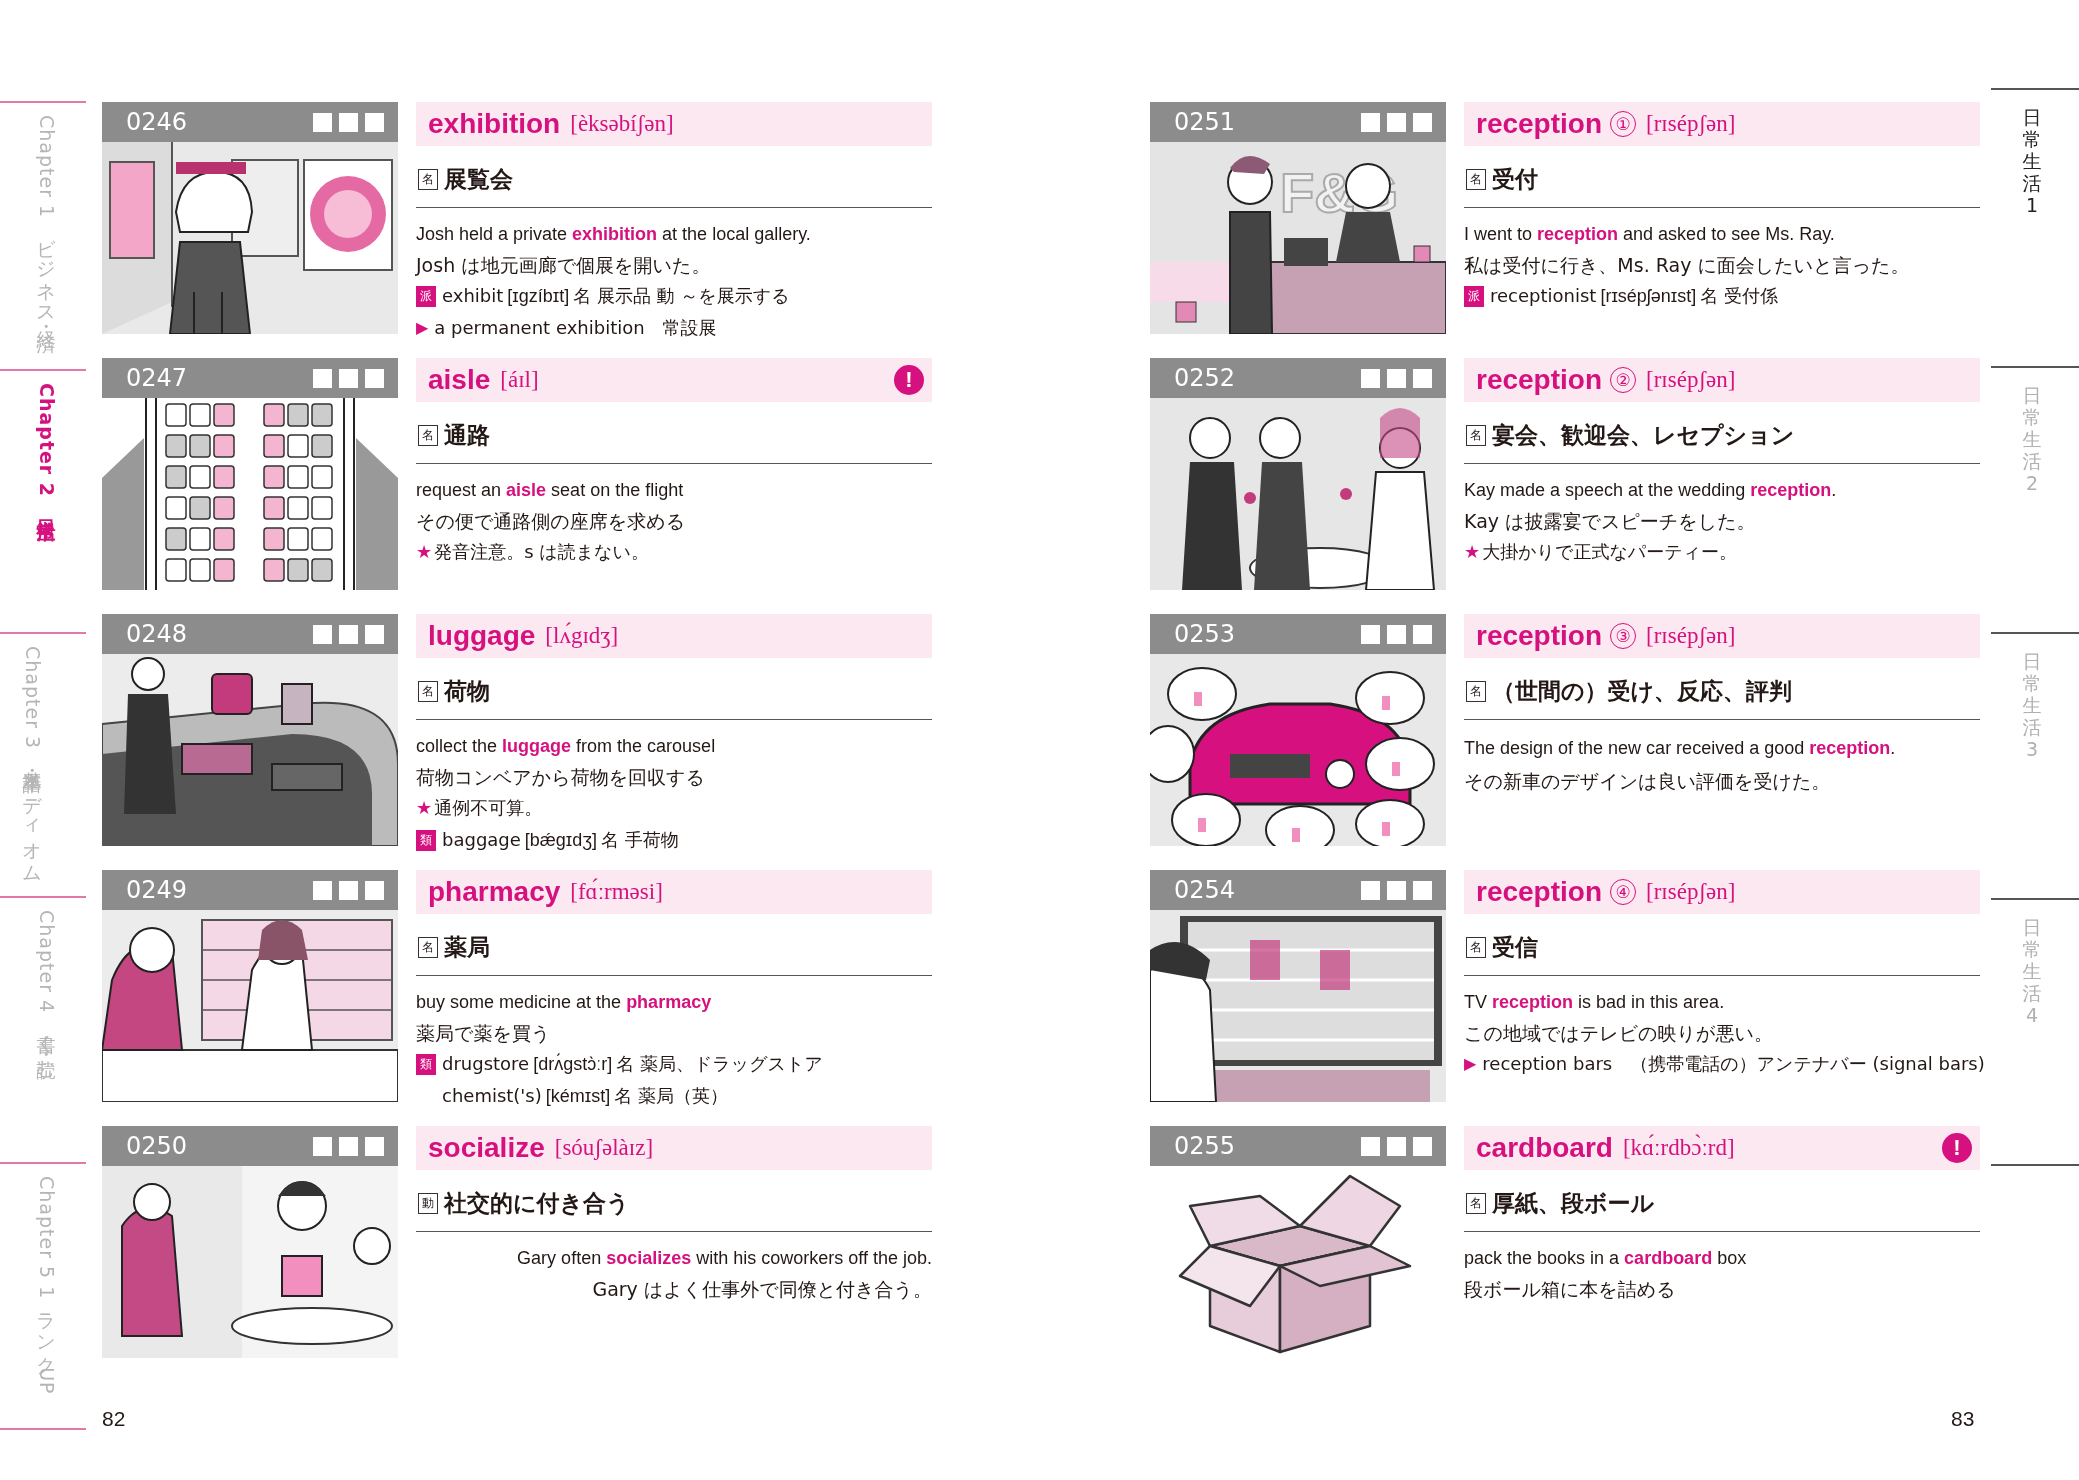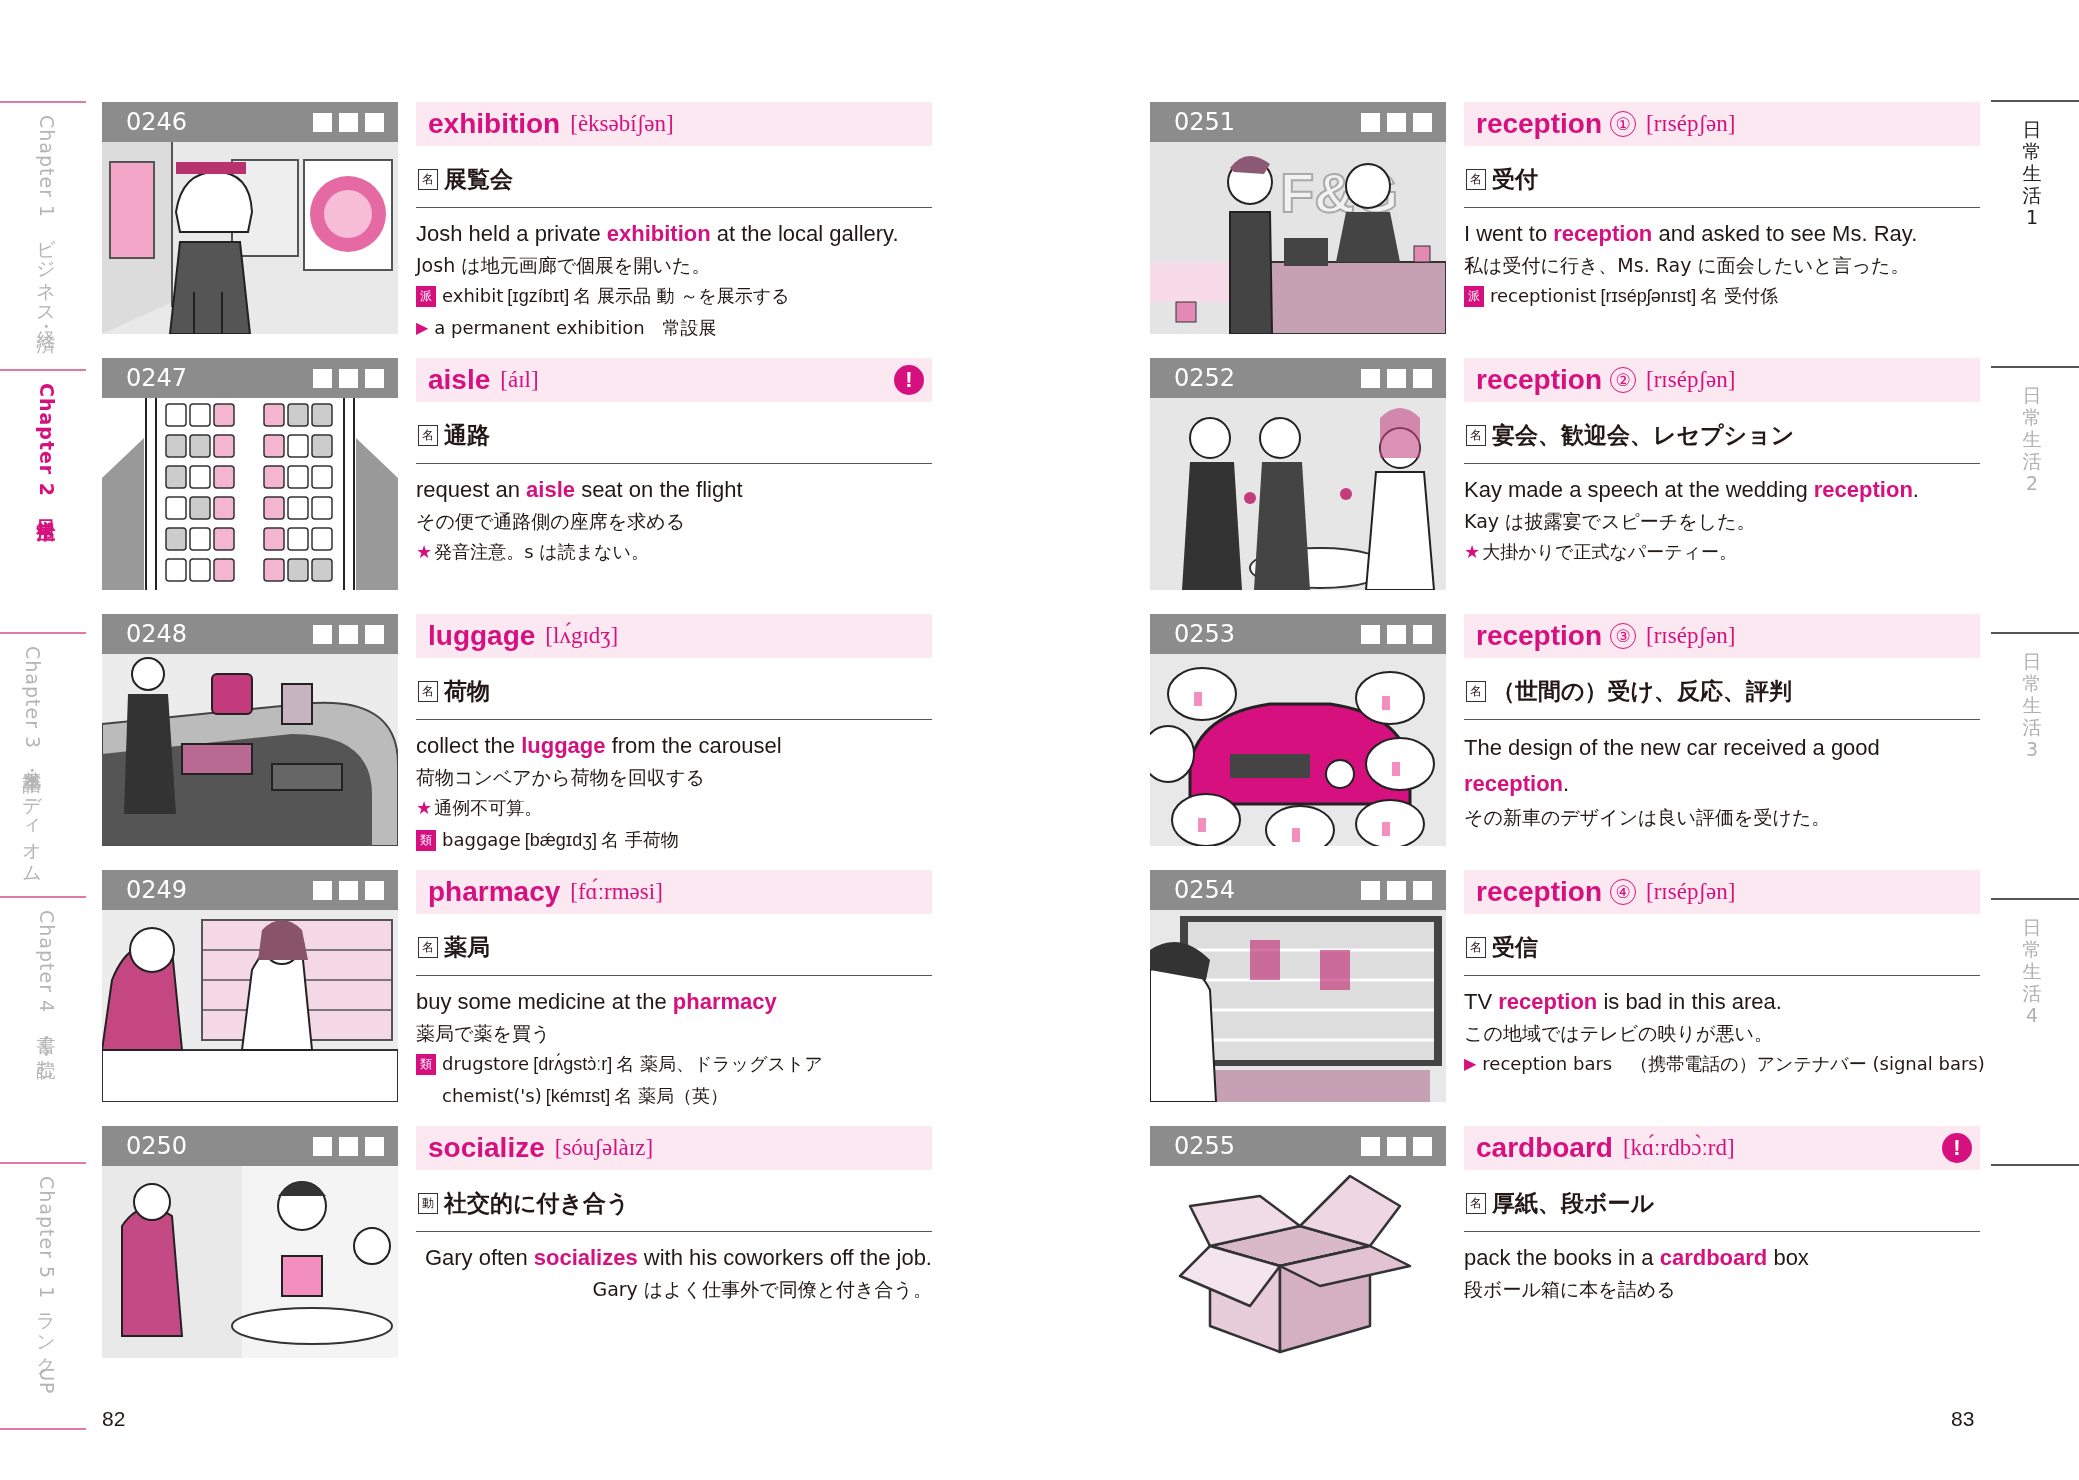--- a/index.html
+++ b/index.html
@@ -47,21 +47,21 @@
   .sense { color: #d6117f; font-size: 22px; margin-left: 8px; width: 26px; height: 26px; border: 1.6px solid #d6117f;
            border-radius: 50%; display: inline-flex; align-items: center; justify-content: center; font-size: 17px; }
   .pron { color: #d6117f; font-size: 23px; margin-left: 10px; font-family: "Liberation Serif", serif; }
   .alert { position: absolute; right: 8px; top: 7px; width: 30px; height: 30px; border-radius: 50%;
            background: #d6117f; color: #fff; font-weight: bold; font-size: 22px; display: flex; align-items: center; justify-content: center; }
   .meaning { margin-top: 14px; height: 34px; display: flex; align-items: center; padding-left: 2px;
              border-bottom: 1.5px solid #555; padding-bottom: 8px; height: 48px; }
   .pos { display: inline-flex; width: 20px; height: 21px; border: 1.2px solid #333; font-size: 12px; align-items: center; justify-content: center; margin-right: 6px; font-family: "DejaVu Sans", sans-serif; }
   .pos.fill { background: #d6117f; color: #fff; border-color: #d6117f; }
   .mean-text { font-size: 23px; font-family: "DejaVu Sans", sans-serif; font-weight: bold; }
-  .ex { margin-top: 10px; font-size: 22px; line-height: 32px; font-family: "Liberation Sans", sans-serif; }
+  .ex { margin-top: 10px; font-size: 18px; line-height: 32px; font-family: "Liberation Sans", sans-serif; }
   .ex .hl { color: #d6117f; font-weight: bold; }
   .ja { font-size: 19px; line-height: 30px; font-family: "DejaVu Sans", sans-serif; }
   .note { font-size: 18px; line-height: 32px; font-family: "DejaVu Sans", sans-serif; display: flex; align-items: center; white-space: nowrap; }
   .note .star { color: #d6117f; margin-right: 2px; }
   .note .tri { color: #d6117f; margin-right: 6px; font-size: 16px; }
   .note .ipa { font-family: Liberation Sans, sans-serif; margin: 0 4px; }
   .note .indent { margin-left: 26px; }
 
   .pagenum { position: absolute; top: 1407px; font-size: 21px; font-family: "Liberation Sans", sans-serif; }
 </style>
@@ -78,21 +78,21 @@
   <span class="lbl" style="left:22px;">Chapter 3  基本単語・イディオム</span>
 </div>
 <div class="ltab" style="top:896px;height:264px;">
   <span class="lbl">Chapter 4  書く・読む</span>
 </div>
 <div class="ltab" style="top:1162px;height:268px;">
   <span class="lbl">Chapter 5  1ランクUP</span>
 </div>
 <div class="ltab-end" style="top:1428px;"></div>
 
-<div class="rtab active" style="top:100px;height:266px;">
+<div class="rtab active" style="top:88px;height:266px;">
   <span class="lbl">日常生活1</span>
 </div>
 <div class="rtab" style="top:366px;height:266px;">
   <span class="lbl">日常生活2</span>
 </div>
 <div class="rtab" style="top:632px;height:266px;">
   <span class="lbl">日常生活3</span>
 </div>
 <div class="rtab" style="top:898px;height:213px;">
   <span class="lbl">日常生活4</span>

